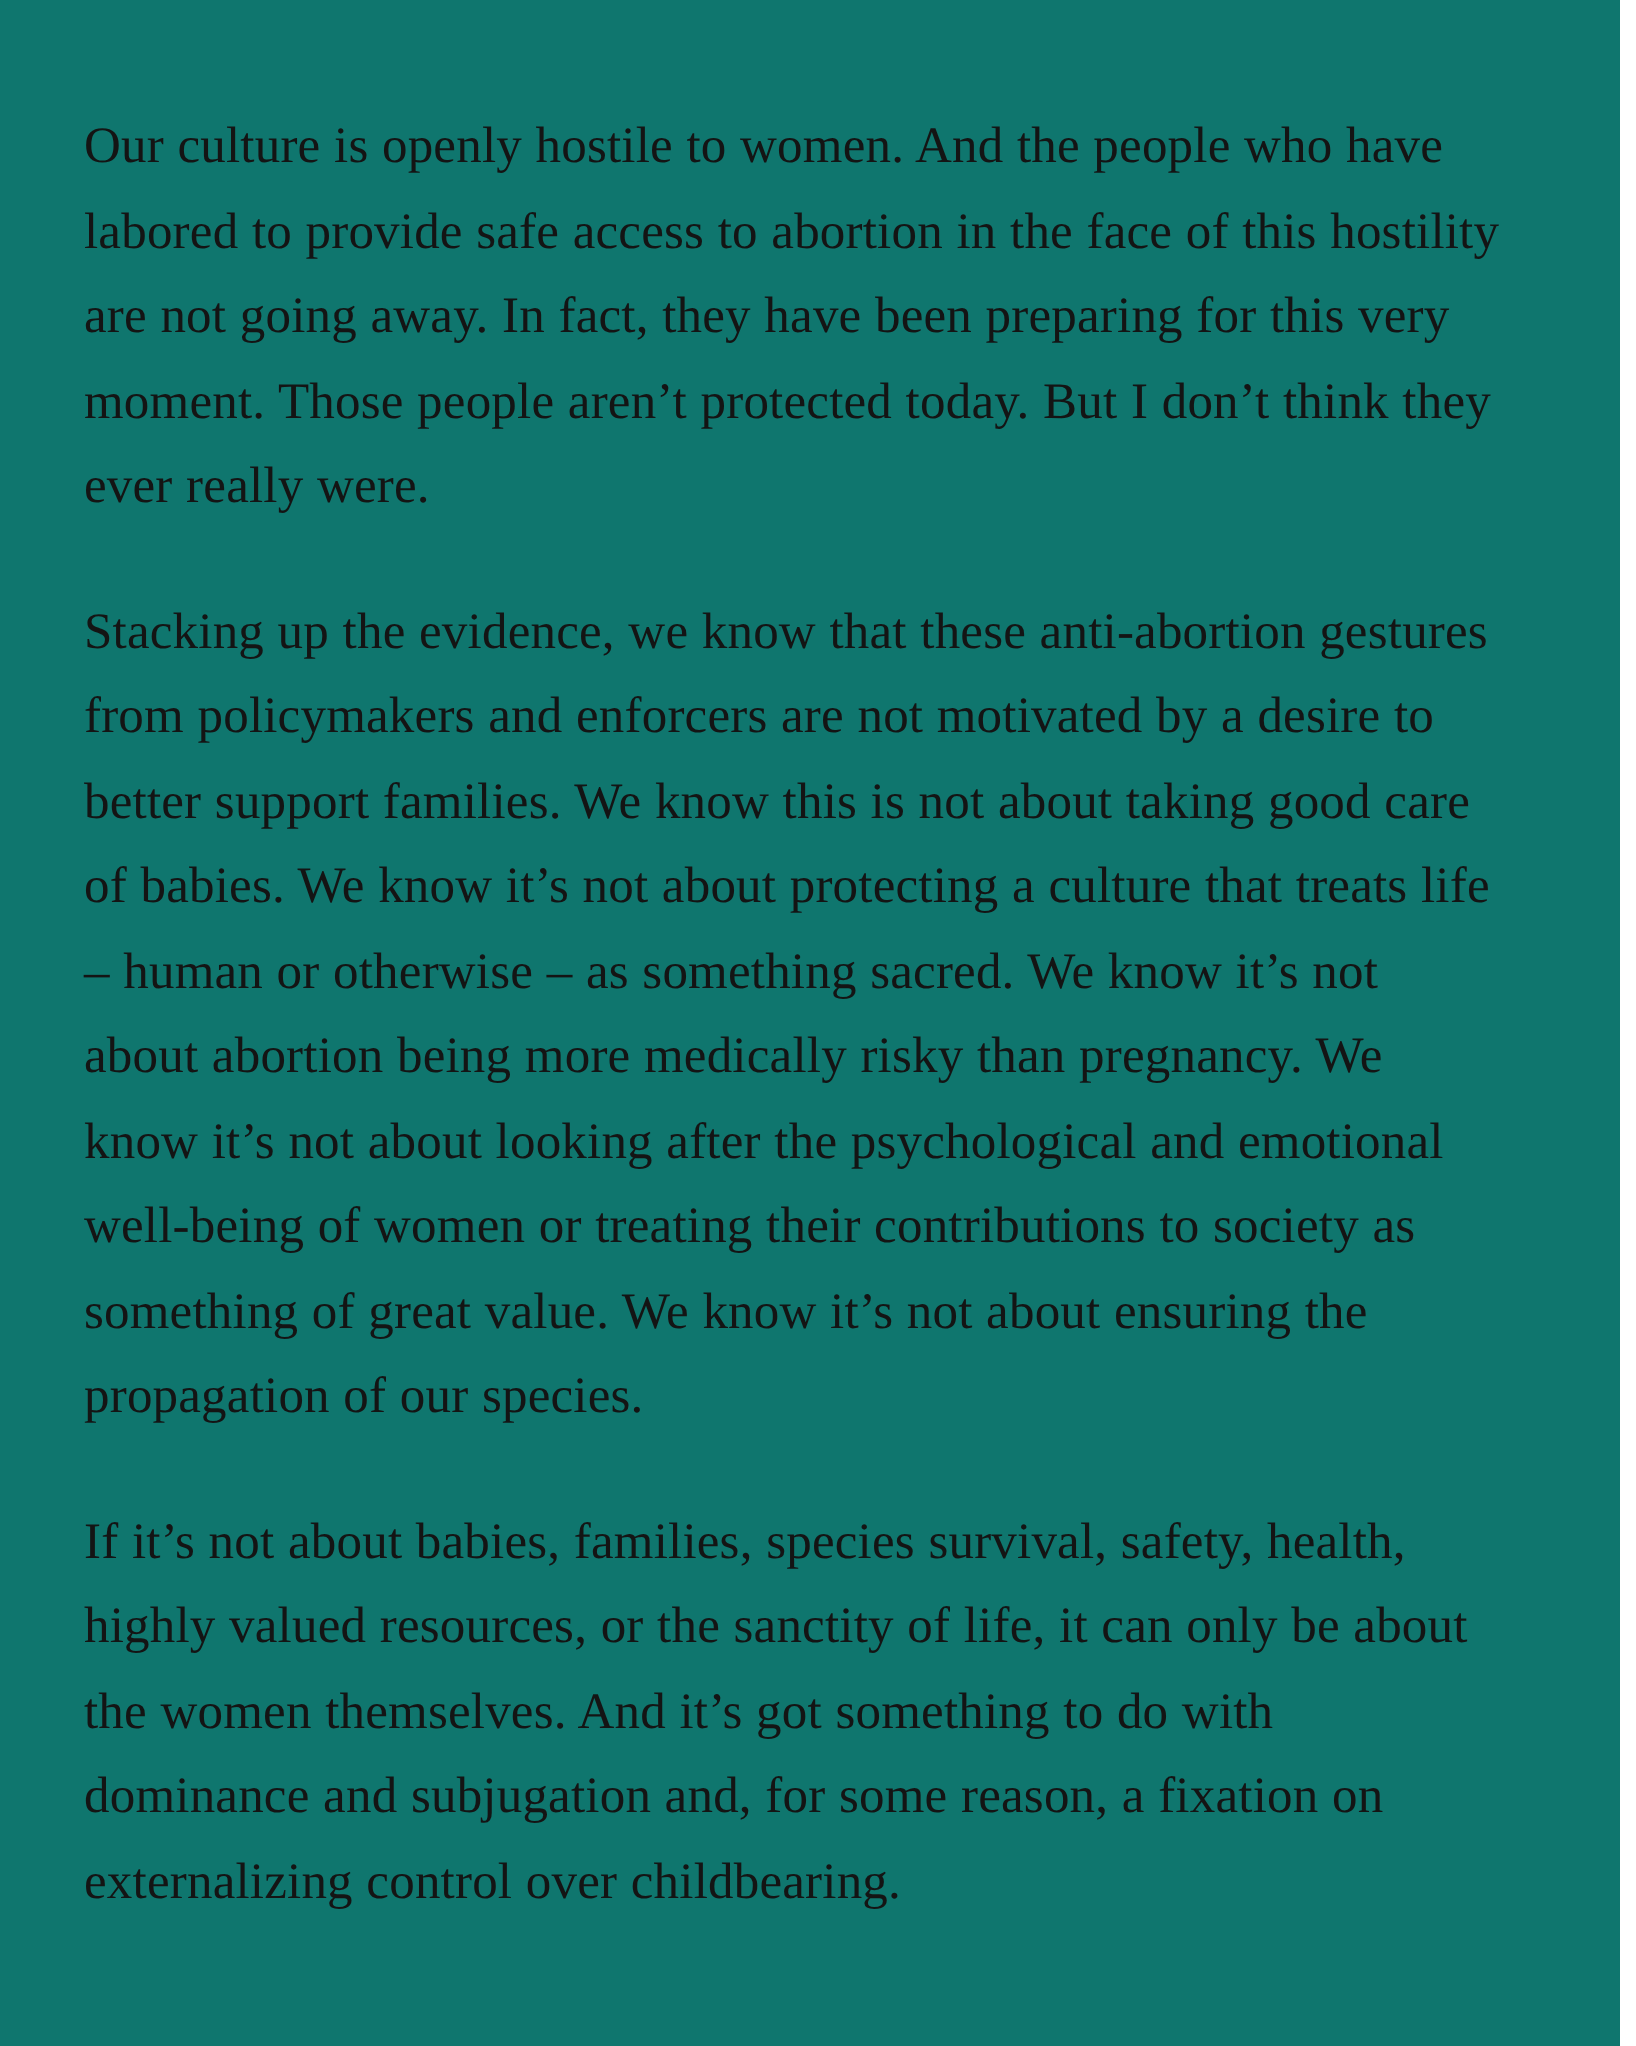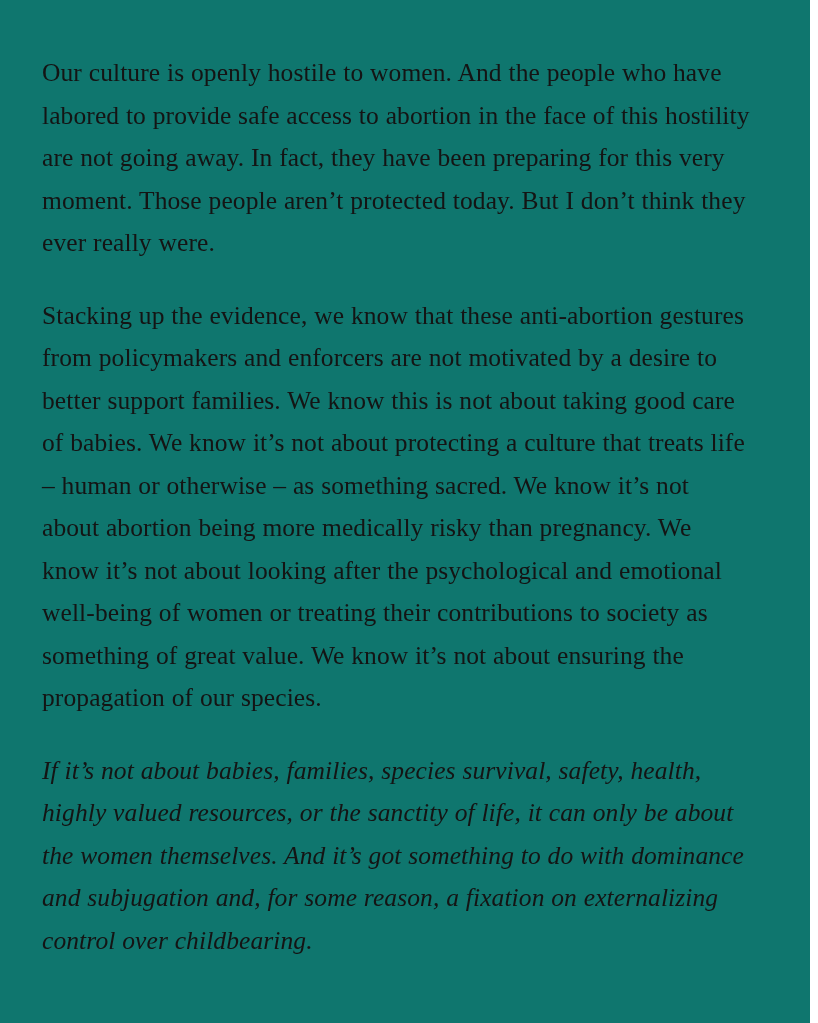--- a/index.html
+++ b/index.html
@@ -28,21 +28,20 @@
     font-size: 25.5px;
     line-height: 42.5px;
     letter-spacing: 0.1px;
     text-align: left;
     margin: 0 0 30px 0;
     color: #141414;
     word-spacing: 0.3px;
   }
   .para:last-child {
     margin-bottom: 12px;
-    font-style: italic;
   }
 </style>
 </head>
 <body>
 
 <div class="page">
   <div class="article">
     <p class="para">Our culture is openly hostile to women. And the people who have labored to provide safe access to abortion in the face of this hostility are not going away. In fact, they have been preparing for this very moment. Those people aren’t protected today. But I don’t think they ever really were.</p>
     <p class="para">Stacking up the evidence, we know that these anti-abortion gestures from policymakers and enforcers are not motivated by a desire to better support families. We know this is not about taking good care of babies. We know it’s not about protecting a culture that treats life – human or otherwise – as something sacred. We know it’s not about abortion being more medically risky than pregnancy. We know it’s not about looking after the psychological and emotional well-being of women or treating their contributions to society as something of great value. We know it’s not about ensuring the propagation of our species.</p>
     <p class="para">If it’s not about babies, families, species survival, safety, health, highly valued resources, or the sanctity of life, it can only be about the women themselves. And it’s got something to do with dominance and subjugation and, for some reason, a fixation on externalizing control over childbearing.</p>

